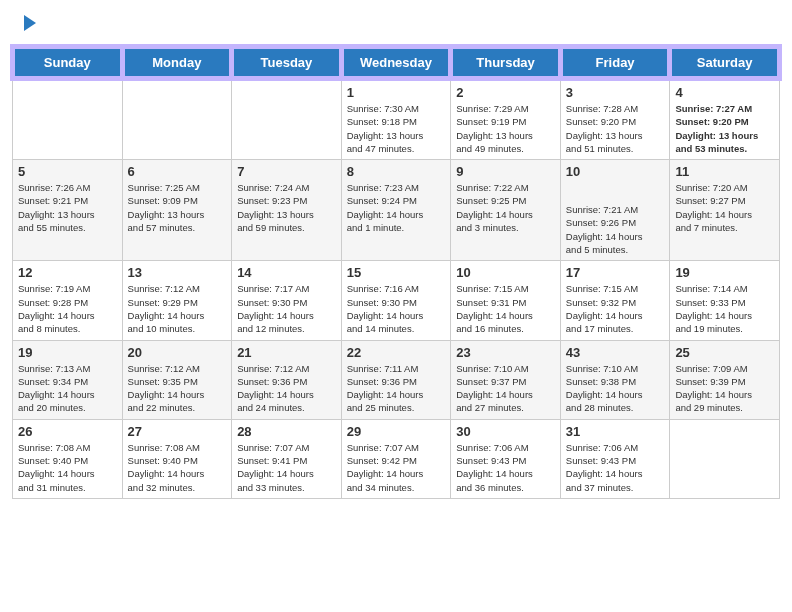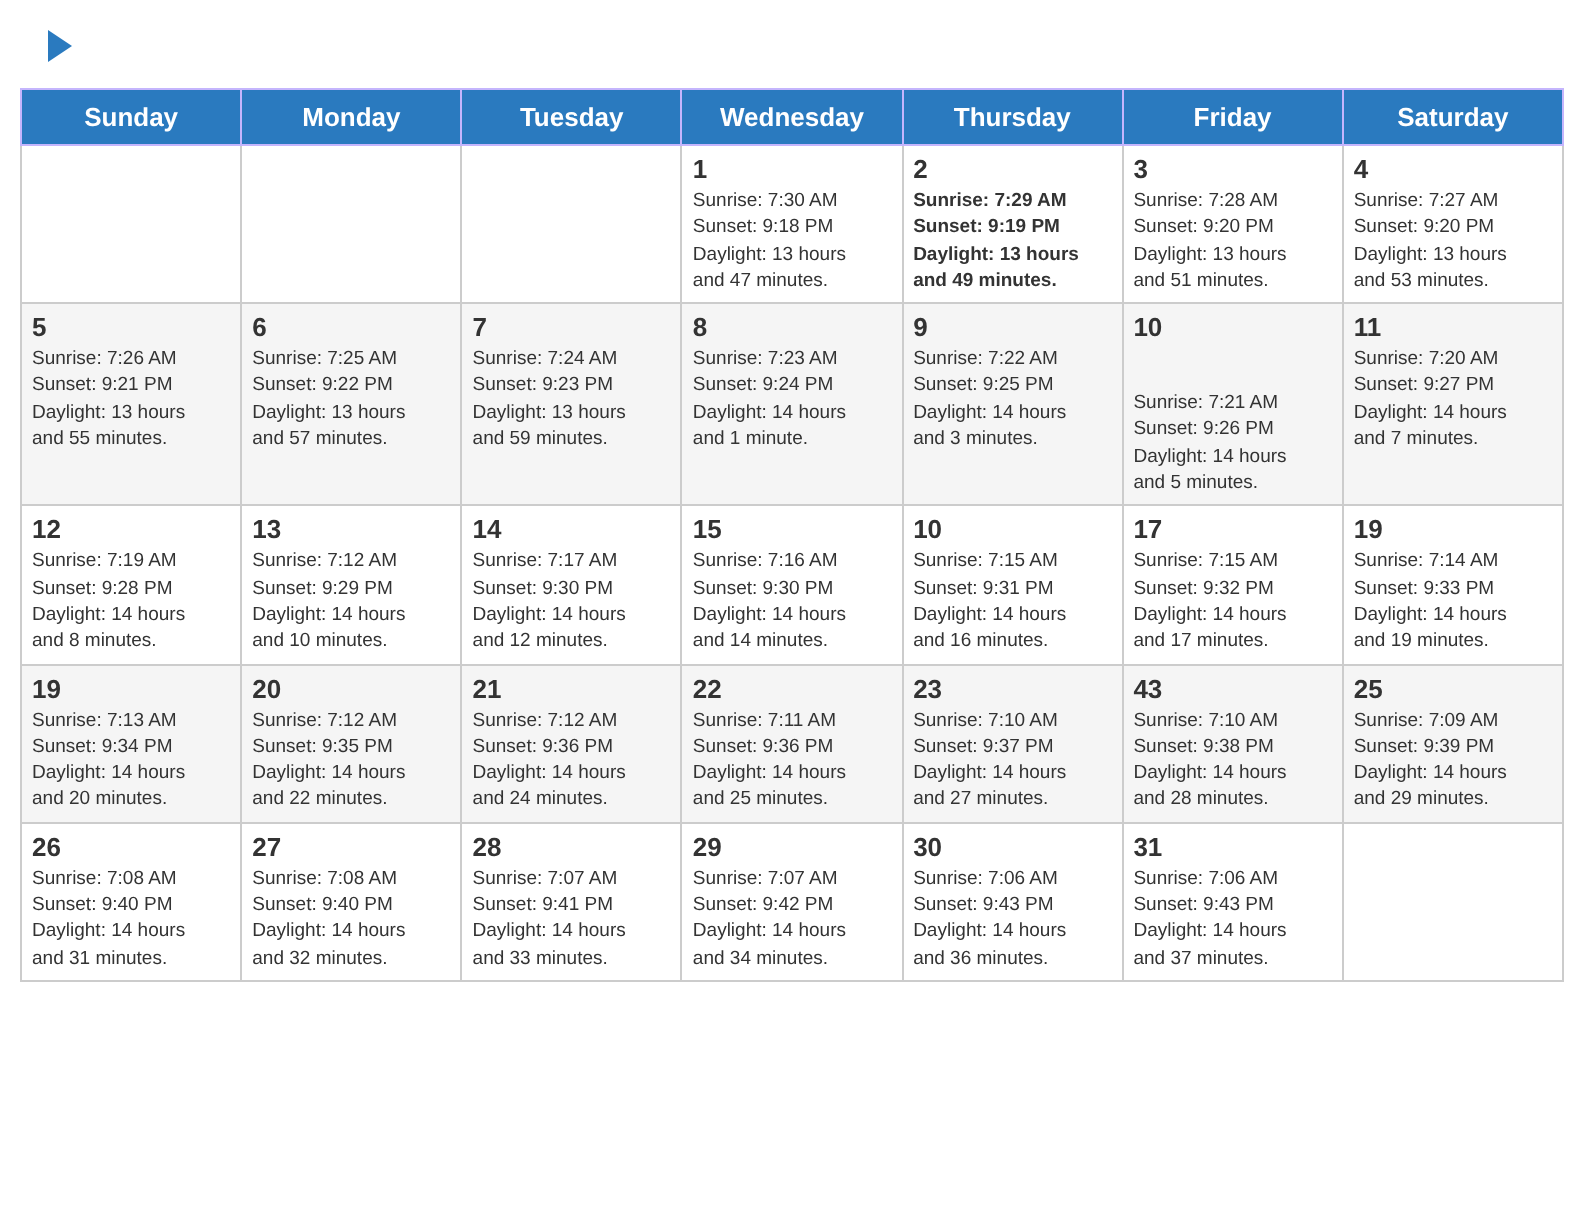--- a/index.html
+++ b/index.html
@@ -60,21 +60,21 @@
       width: 100%;
       border-collapse: collapse;
       border: 1px solid #ccc;
     }
     .calendar th {
       background-color: #2a7abf;
       color: #fff;
       text-align: center;
       padding: 6px 4px;
       font-size: 13px;
-      border: 1px solid #c4b5fd;
+      border: 5px solid #c4b5fd;
     }
     .calendar td {
       vertical-align: top;
       padding: 4px 5px;
       border: 1px solid #ccc;
       width: calc(100% / 7);
       min-height: 80px;
       background: #fff;
     }
     .calendar tr:nth-child(even) td {
@@ -131,52 +131,52 @@
         <td class="empty-cell"></td>
         <td>
           <div class="day-num">1</div>
           <div class="day-info" style="white-space: pre-line;">Sunrise: 7:30 AM
 Sunset: 9:18 PM
 Daylight: 13 hours
 and 47 minutes.</div>
         </td>
         <td>
           <div class="day-num">2</div>
-          <div class="day-info" style="white-space: pre-line; font-weight: bold;">Sunrise: 7:29 AM
+          <div class="day-info" style="white-space: pre-line;">Sunrise: 7:29 AM
 Sunset: 9:19 PM
 Daylight: 13 hours
 and 49 minutes.</div>
         </td>
         <td>
           <div class="day-num">3</div>
           <div class="day-info" style="white-space: pre-line;">Sunrise: 7:28 AM
 Sunset: 9:20 PM
 Daylight: 13 hours
 and 51 minutes.</div>
         </td>
         <td>
           <div class="day-num">4</div>
-          <div class="day-info" style="white-space: pre-line;">Sunrise: 7:27 AM
+          <div class="day-info" style="white-space: pre-line; font-weight: bold;">Sunrise: 7:27 AM
 Sunset: 9:20 PM
 Daylight: 13 hours
 and 53 minutes.</div>
         </td>
       </tr>
       <tr>
         <td>
           <div class="day-num">5</div>
           <div class="day-info" style="white-space: pre-line;">Sunrise: 7:26 AM
 Sunset: 9:21 PM
 Daylight: 13 hours
 and 55 minutes.</div>
         </td>
         <td>
           <div class="day-num">6</div>
           <div class="day-info" style="white-space: pre-line;">Sunrise: 7:25 AM
-Sunset: 9:22 PM
+Sunset: 9:09 PM
 Daylight: 13 hours
 and 57 minutes.</div>
         </td>
         <td>
           <div class="day-num">7</div>
           <div class="day-info" style="white-space: pre-line;">Sunrise: 7:24 AM
 Sunset: 9:23 PM
 Daylight: 13 hours
 and 59 minutes.</div>
         </td>

